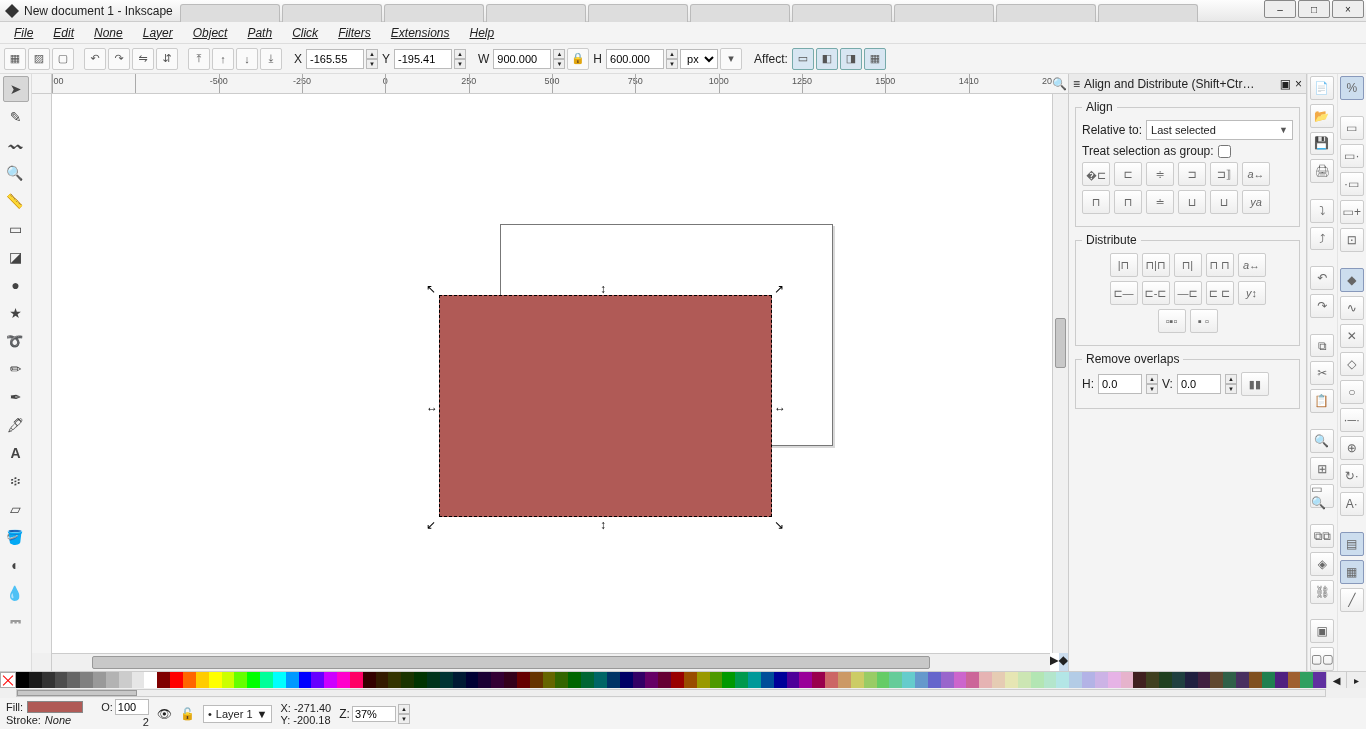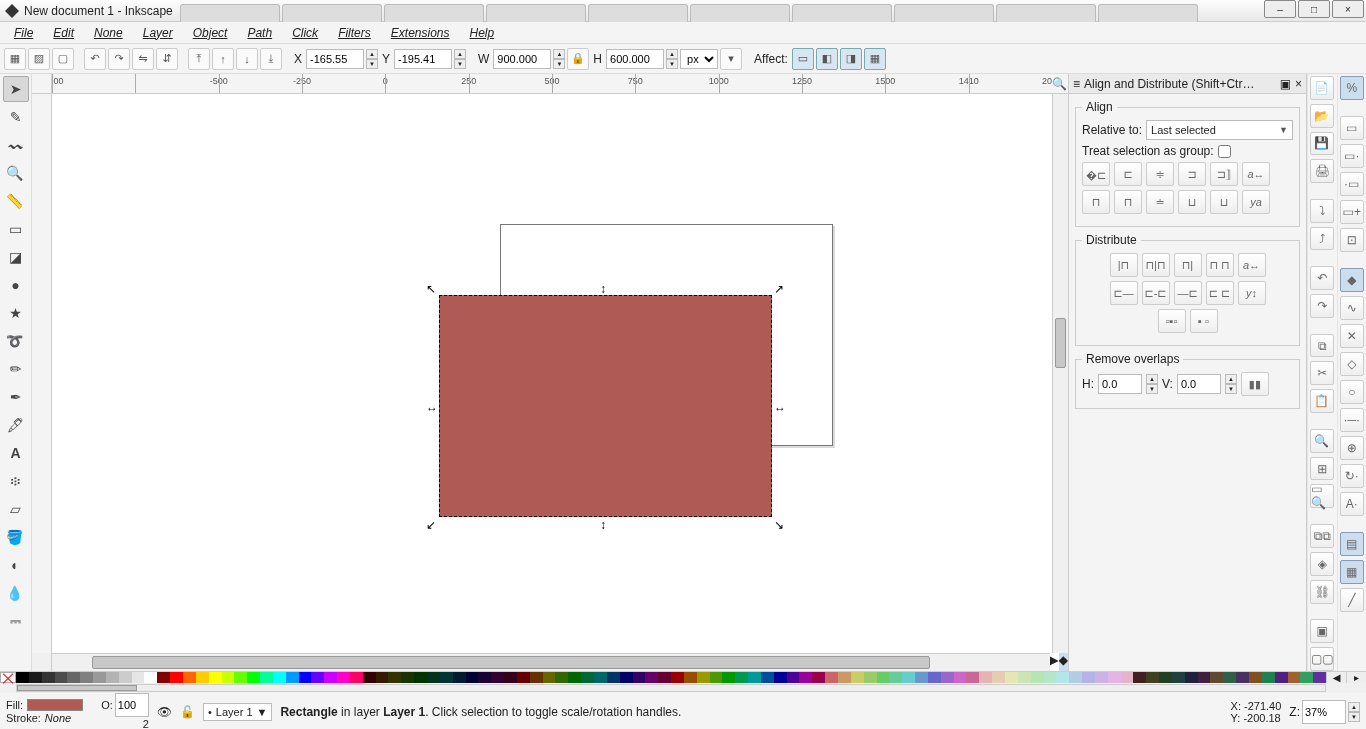--- a/index.html
+++ b/index.html
@@ -84,21 +84,21 @@
 .swatchrow .nox::before { transform:rotate(45deg);} .swatchrow .nox::after { transform:rotate(-45deg);}
 .swatches { flex:1; display:flex; overflow:hidden;}
 .swatch { flex:1; min-width:8px;}
 .swscroll { width:20px; border-left:1px solid #ccc; background:#eee; font-size:10px; display:flex; align-items:center; justify-content:center;}
 .swscrollbar { height:10px; display:flex; align-items:center;}
 .swscrollbar .track { flex:1; height:8px; margin:1px 0; background:#eee; border:1px solid #ccc; position:relative;}
 .swscrollbar .thumb { position:absolute; top:0; bottom:0; left:0; width:120px; background:#c8c8c8; border:1px solid #999;}
 
 .status { flex:1; display:flex; align-items:center; padding:0 6px; gap:8px; background:#f4f4f4; font-size:12px;}
 .status .fillblock { width:56px; height:12px; background:#b05a56; border:1px solid #888;}
-.status .miniinput { width:34px; height:24px; border:1px solid #bbb; background:#fff; font-size:11px; padding:0 2px;}
+.status .miniinput { width:34px; height:16px; border:1px solid #bbb; background:#fff; font-size:11px; padding:0 2px;}
 .status .layersel { height:18px; border:1px solid #bbb; background:#fff; font-size:11px; padding:0 4px; display:flex; align-items:center; gap:4px;}
 .status .msg { flex:1; white-space:nowrap; overflow:hidden;}
 .status .coords { font-size:11px; line-height:12px; text-align:left;}
 .status .zoom { display:flex; align-items:center; gap:2px;}
 </style>
 </head>
 <body>
 
 <div class="titlebar">
   <span class="icon">
@@ -557,23 +557,20 @@
         <span>2</span>
       </div>
     </div>
     <span>👁</span>
     <span>🔓</span>
     <div class="layersel">
       <span>•</span>
         <span>Layer 1</span>
         <span>▼</span>
     </div>
-    <div class="msg">
-      <b>Rectangle</b><span> in layer </span><b>Layer 1</b><span>. Click selection to toggle scale/rotation handles.</span>
-    </div>
     <div class="coords">
       <div><span>X:</span> <span>-271.40</span></div>
       <div><span>Y:</span> <span>-200.18</span></div>
     </div>
     <div class="zoom">
       <span>Z:</span>
       <input class="miniinput" style="width: 44px;" value="37%">
       <div class="spin">
           <div>▲</div>
           <div>▼</div>

